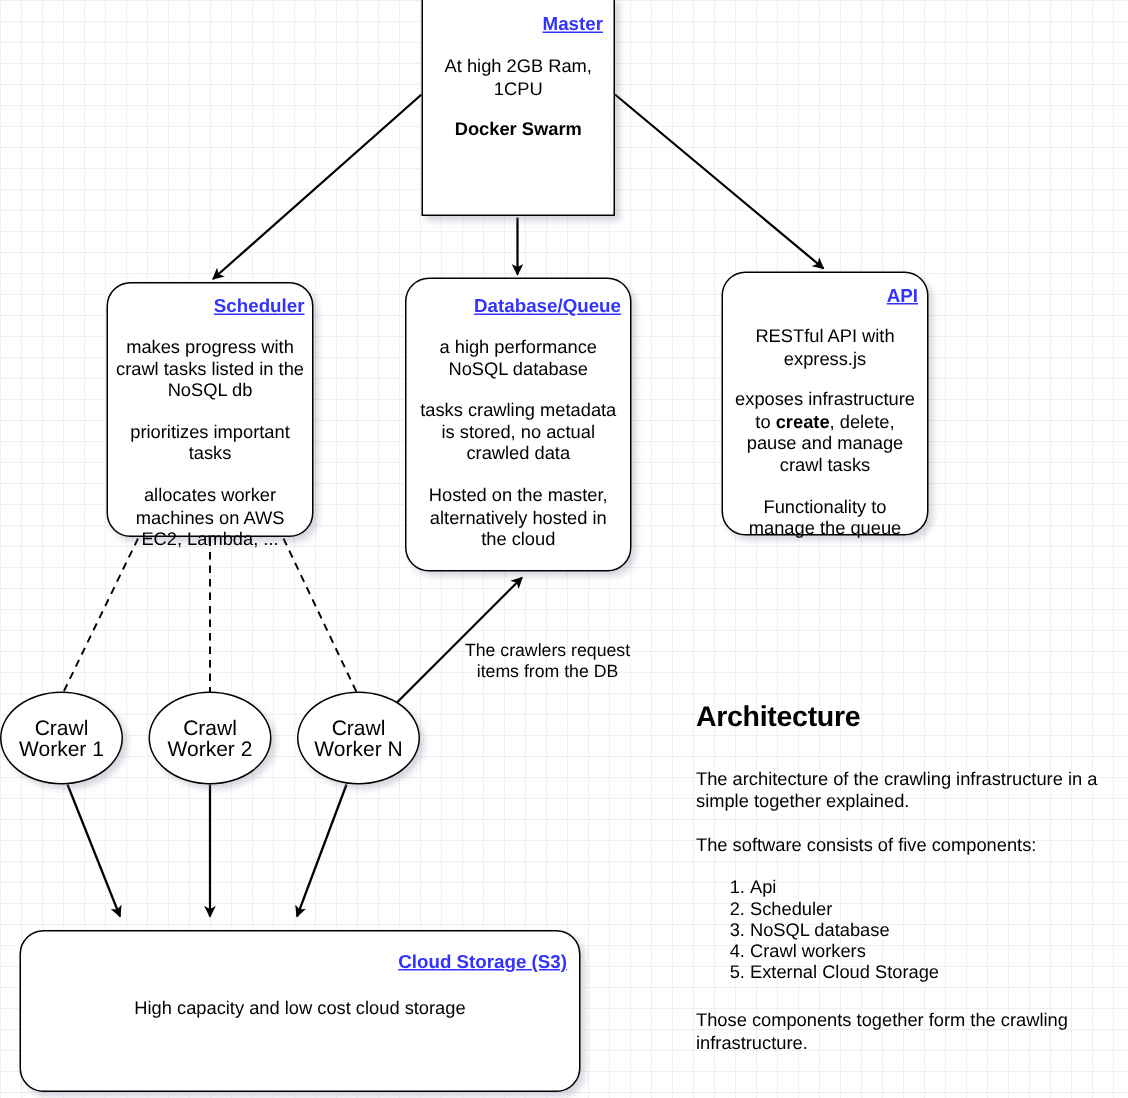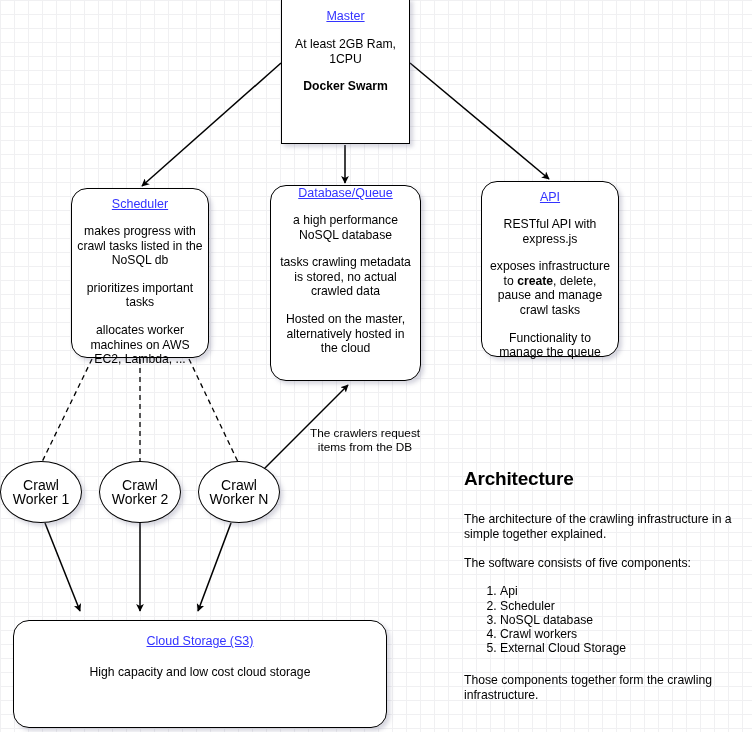--- a/index.html
+++ b/index.html
@@ -35,24 +35,25 @@
     border: 1.6px solid #000000;
     box-sizing: border-box;
     box-shadow: 3px 3px 4px rgba(120,120,150,0.30);
     text-align: center;
     color: #000000;
   }
   .node.rounded { border-radius: 16px; }
   .node.ellipse { border-radius: 50%; }
   .node-title {
     color: #3333ff;
-    font-weight: normal;
+    font-weight: bold;
     text-decoration: underline;
     font-size: 12.5px;
     line-height: 15px;
+    text-align: right;
   }
   .node-body {
     font-size: 12.2px;
     line-height: 14.6px;
   }
   .node-body p { margin: 0 0 13px 0; }
   .node-body p:last-child { margin-bottom: 0; }
   .node-body b { font-weight: bold; }
 
   #master {
@@ -62,21 +63,21 @@
   #master .node-title { margin-bottom: 13px; }
 
   #scheduler {
     left: 71px; top: 188px; width: 138px; height: 170px;
     padding: 8px 5px 0 5px;
   }
   #scheduler .node-title { margin-bottom: 12px; }
 
   #database {
     left: 270px; top: 185px; width: 151px; height: 196px;
-    padding: 0 6px 0 6px;
+    padding: 11px 6px 0 6px;
   }
   #database .node-title { margin-bottom: 12px; }
 
   #api {
     left: 481px; top: 181px; width: 138px; height: 176px;
     padding: 8px 6px 0 6px;
   }
   #api .node-title { margin-bottom: 12px; }
 
   .worker {
@@ -153,21 +154,21 @@
     <line x1="262" y1="471" x2="348" y2="385" stroke="#000000" stroke-width="1.5" marker-end="url(#arrow)"></line>
 
     <line x1="45" y1="523" x2="80" y2="611" stroke="#000000" stroke-width="1.5" marker-end="url(#arrow)"></line>
     <line x1="140" y1="523" x2="140" y2="611" stroke="#000000" stroke-width="1.5" marker-end="url(#arrow)"></line>
     <line x1="231" y1="523" x2="198" y2="611" stroke="#000000" stroke-width="1.5" marker-end="url(#arrow)"></line>
   </svg>
 
   <div class="node" id="master">
     <div class="node-title">Master</div>
     <div class="node-body">
-      <p>At least 2GB Ram, 1CPU</p>
+      <p>At high 2GB Ram, 1CPU</p>
       <p>
         <b>Docker Swarm</b><br>
       </p>
     </div>
   </div>
 
   <div class="node rounded" id="scheduler">
     <div class="node-title">Scheduler</div>
     <div class="node-body">
       <p>makes progress with crawl tasks listed in the NoSQL db</p>

